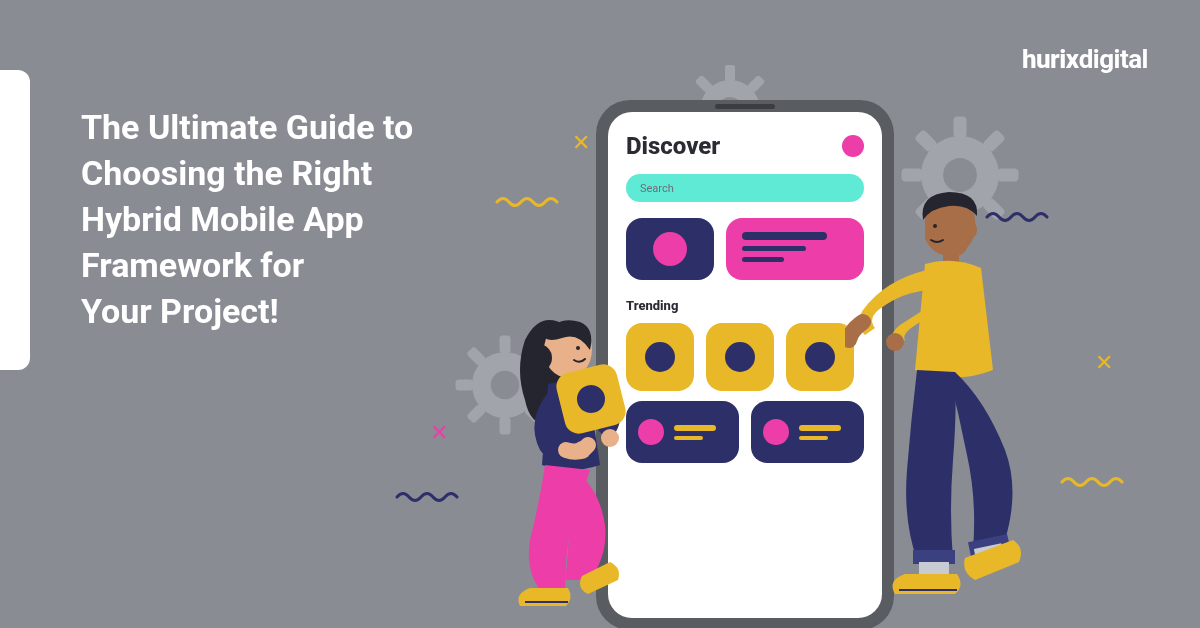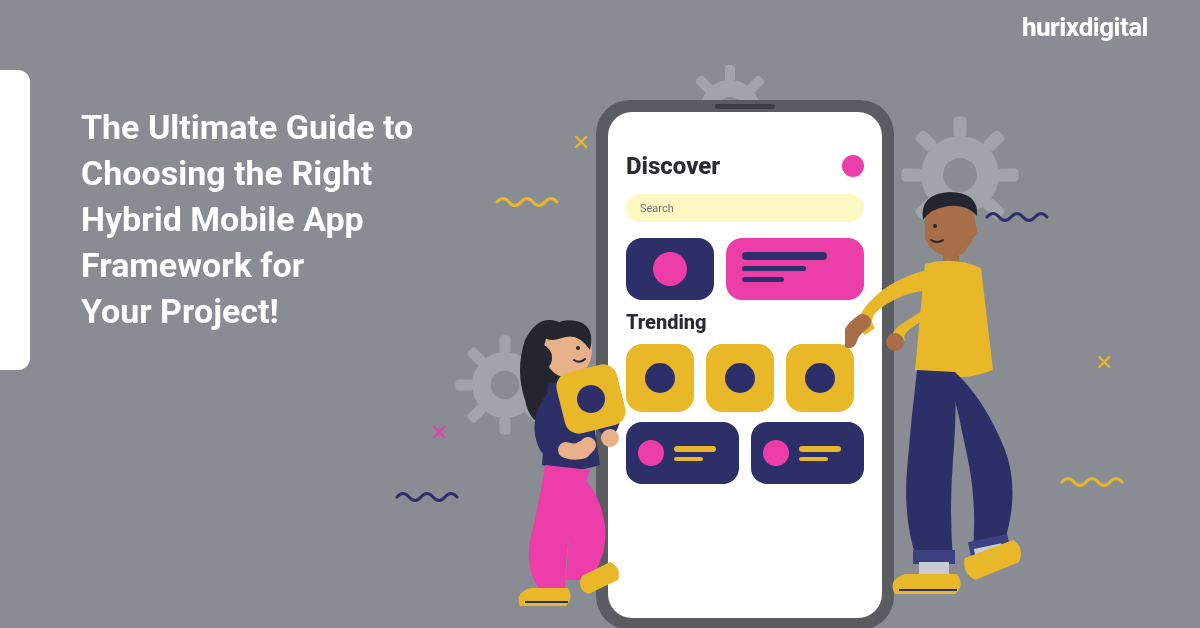--- a/index.html
+++ b/index.html
@@ -26,21 +26,21 @@
   left: 72px;
   top: 105px;
   color: white;
   font-size: 34px;
   font-weight: 700;
   line-height: 1.35;
   margin-left: 9px;
 }
 .brand {
   position: absolute;
-  top: 12px;
+  top: 44px;
   right: 52px;
   color: white;
   font-size: 26px;
   font-weight: 700;
   letter-spacing: -0.5px;
 }
 .brand .bold { font-weight: 800; }
 
 
 .phone {
@@ -51,21 +51,21 @@
   height: 530px;
   background: #595C61;
   border-radius: 34px;
   padding: 12px;
 }
 .phone .inner {
   width: 100%;
   height: 100%;
   background: white;
   border-radius: 24px;
-  padding: 40px 18px 0 18px;
+  padding: 20px 18px 0 18px;
   overflow: hidden;
 }
 .phone .speaker {
   position: absolute;
   top: 4px;
   left: 50%;
   transform: translateX(-50%);
   width: 60px;
   height: 5px;
   background: #3b3d43;
@@ -80,21 +80,21 @@
   align-items: center;
 }
 .screen-title .dot {
   width: 22px;
   height: 22px;
   border-radius: 50%;
   background: #EC3DA8;
 }
 .search {
   margin-top: 14px;
-  background: #fef9c3;
+  background: #5eead4;
   border-radius: 18px;
   height: 28px;
   display: flex;
   align-items: center;
   padding: 0 14px;
   color: #6d6f78;
   font-size: 11px;
 }
 .feature-card {
   margin-top: 16px;
@@ -138,24 +138,24 @@
   background: #2D2F68;
   border-radius: 3px;
 }
 .feature-right .l3 {
   height: 5px;
   width: 40%;
   background: #2D2F68;
   border-radius: 3px;
 }
 .section-label {
-  font-size: 20px;
+  font-size: 13px;
   font-weight: 800;
   color: #2b2c33;
-  margin-top: 10px;
+  margin-top: 18px;
 }
 .trend-row {
   display: flex;
   gap: 12px;
   margin-top: 10px;
 }
 .trend-tile {
   width: 68px;
   height: 68px;
   background: #E9B829;

